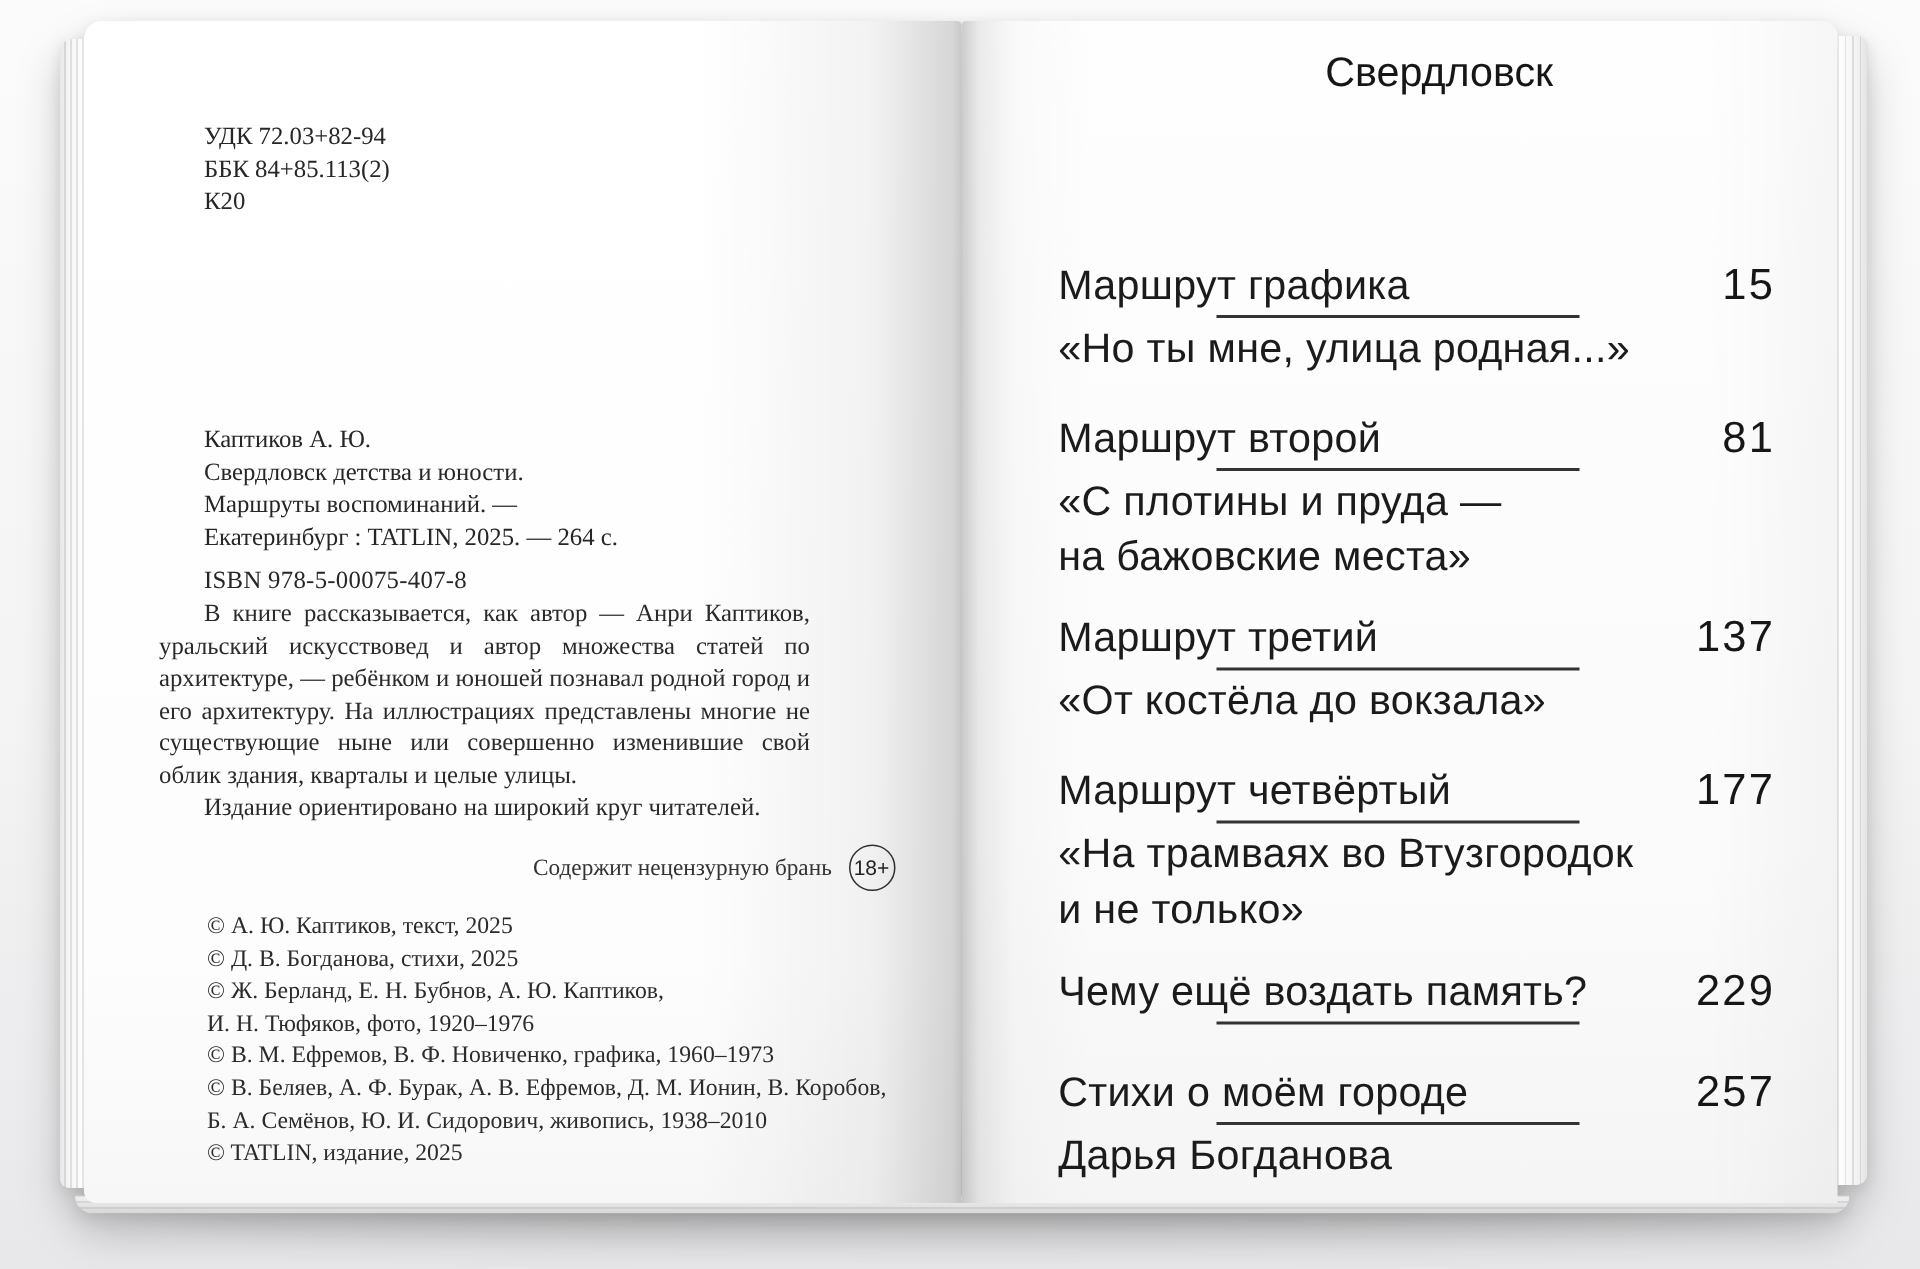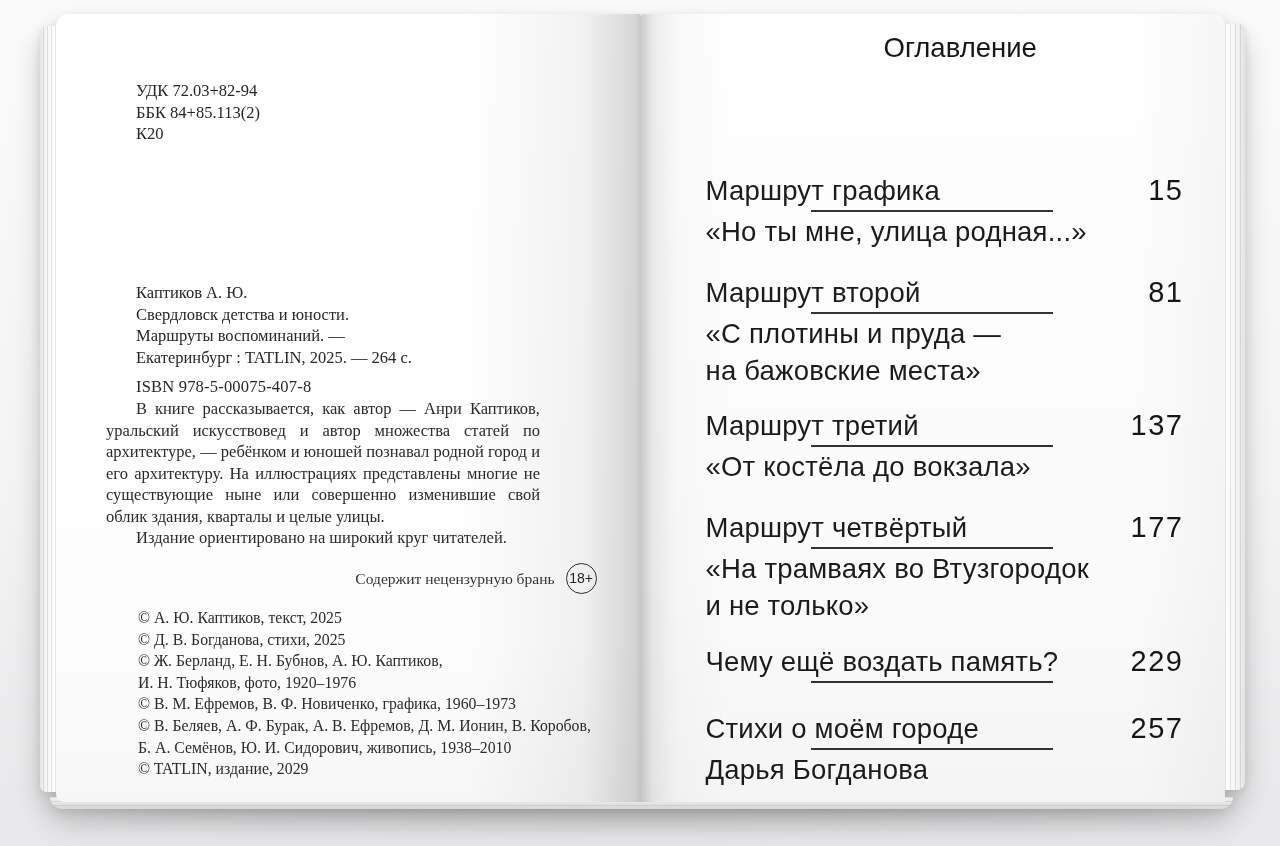--- a/index.html
+++ b/index.html
@@ -100,26 +100,26 @@
       </div>
 
       <div class="credits">
         <div>© А. Ю. Каптиков, текст, 2025</div>
         <div>© Д. В. Богданова, стихи, 2025</div>
         <div>© Ж. Берланд, Е. Н. Бубнов, А. Ю. Каптиков,</div>
         <div>И. Н. Тюфяков, фото, 1920–1976</div>
         <div>© В. М. Ефремов, В. Ф. Новиченко, графика, 1960–1973</div>
         <div>© В. Беляев, А. Ф. Бурак, А. В. Ефремов, Д. М. Ионин, В. Коробов,</div>
         <div>Б. А. Семёнов, Ю. И. Сидорович, живопись, 1938–2010</div>
-        <div>© TATLIN, издание, 2029</div>
+        <div>© TATLIN, издание, 2025</div>
       </div>
     </div>
 
     <div class="page page-right rp">
-      <div class="toc-heading">Оглавление</div>
+      <div class="toc-heading">Свердловск</div>
 
       <div class="toc-entry e1">
         <div class="toc-row">
           <span class="toc-title">Маршрут графика</span>
           <span class="toc-page">15</span>
         </div>
         <div class="toc-rule"></div>
         <div class="toc-sub">«Но ты мне, улица родная...»</div>
       </div>
 

